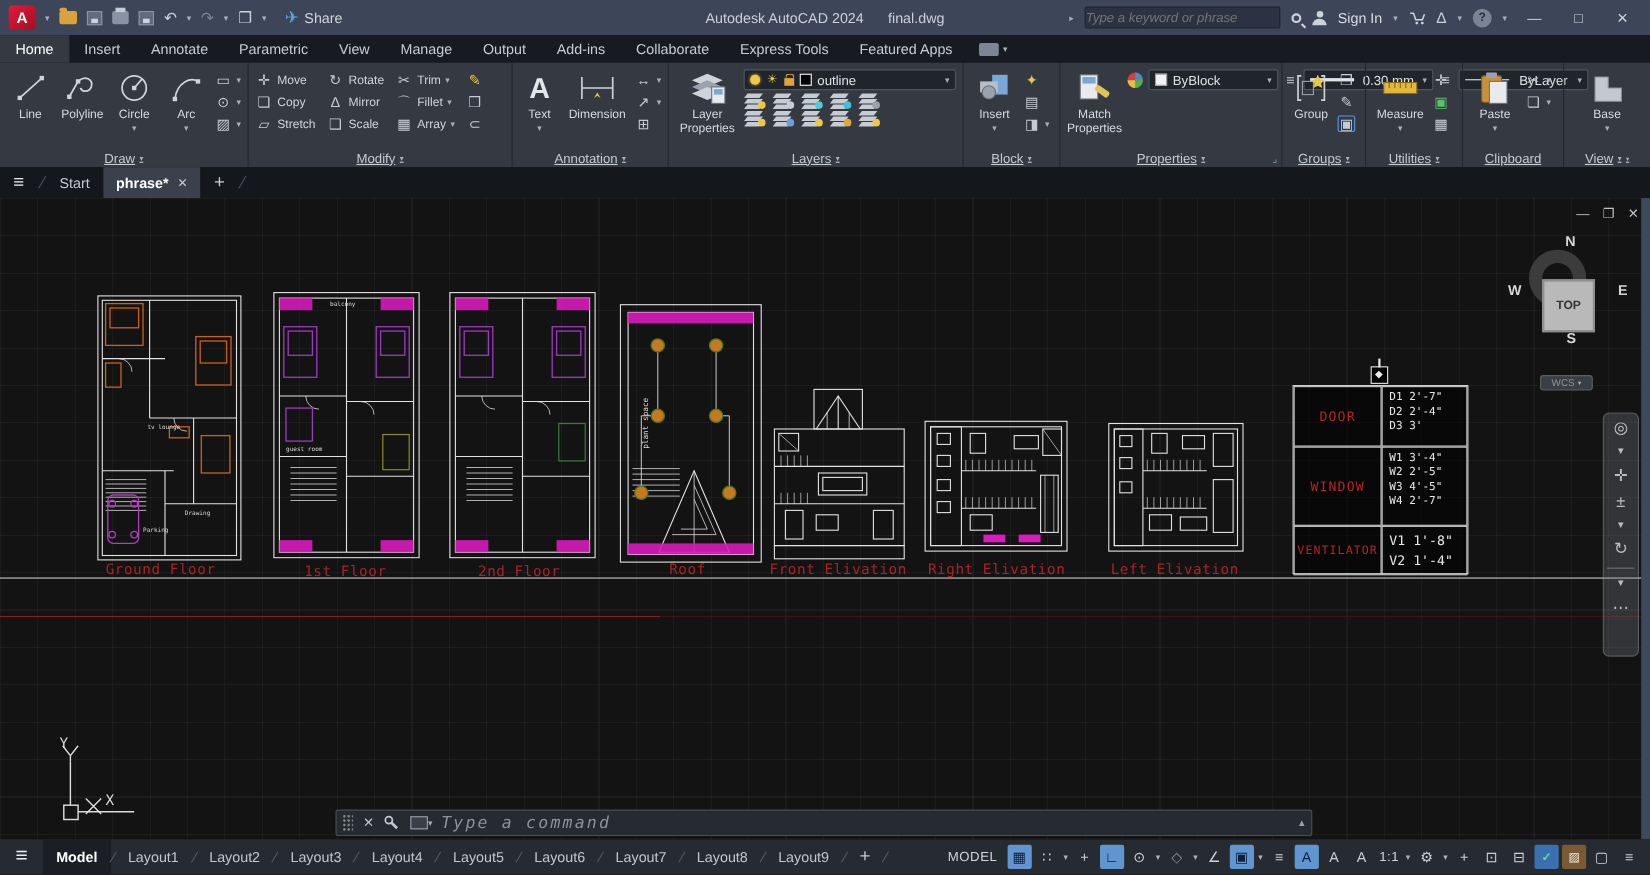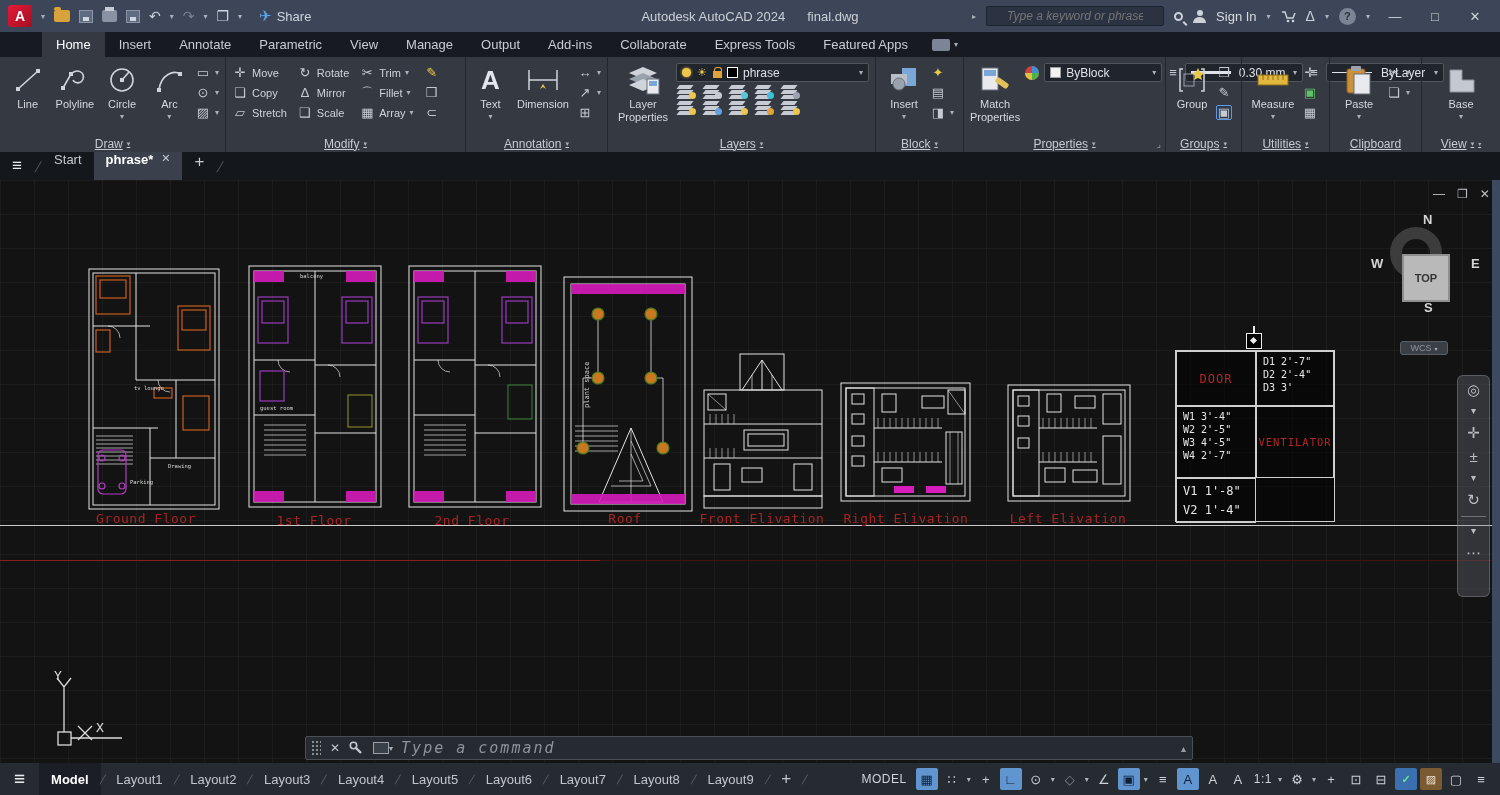--- a/index.html
+++ b/index.html
@@ -23,34 +23,34 @@
   .save-ic:before { content:""; position:absolute; left:3px; top:6px; right:3px; bottom:1px; background:#cfd5de; }
   .plot-ic { width:15px; height:12px; background:#8a93a3; border-radius:2px; position:relative; }
   .plot-ic:before { content:""; position:absolute; left:3px; top:-3px; width:9px; height:4px; background:#c6ccd5; }
   .share-wrap { display:flex; align-items:center; gap:5px; margin-left:8px; color:#cfd4dc; }
   .share-plane { color:#58a6e8; font-size:15px; }
   #title-center { position:absolute; left:0; right:0; text-align:center; color:#cbd0d8; font-size:13px; pointer-events:none; }
   #title-center b { font-weight:normal; margin-left:22px; }
   .tb-right { margin-left:auto; display:flex; align-items:center; gap:10px; padding-right:10px; }
   #search-box { width:178px; height:20px; background:#2b3342; border:1px solid #1d2430;
     color:#98a0ad; font-style:italic; font-size:12px; display:flex; align-items:center;
-    padding:0 20px; border-radius:2px; }
+    padding:0 0; border-radius:2px; }
   .search-glyph { width:9px; height:9px; border:2px solid #cdd2da; border-radius:50%; position:relative; }
   .search-glyph:after { content:""; position:absolute; width:2px; height:5px; background:#cdd2da;
     transform:rotate(-45deg); left:8px; top:7px; }
   .person { width:13px; height:13px; position:relative; }
   .person:before { content:""; position:absolute; left:3.5px; top:0; width:6px; height:6px; border-radius:50%; background:#cdd2da; }
   .person:after { content:""; position:absolute; left:0; bottom:0; width:13px; height:6px; border-radius:6px 6px 0 0; background:#cdd2da; }
   .winbtn { width:30px; text-align:center; color:#ced3da; font-size:13px; }
 
   
   #ribbontabs { position:absolute; top:32px; left:0; width:1500px; height:25px;
     background:#171b21; display:flex; align-items:stretch; color:#c8ccd3; font-size:13px; }
   .rtab { padding:0 14px; display:flex; align-items:center; }
-  .rtab.active { background:#343942; color:#fff;margin-left:42px; }
+  .rtab.active { background:#343942; color:#fff; }
   .rtab-more { display:flex; align-items:center; gap:4px; padding:0 10px; }
   .rtab-more .box { width:18px; height:12px; background:#7d8materials495; background:#7d8495; border-radius:2px; }
 
   
   #ribbon { position:absolute; top:57px; left:0; width:1500px; height:95px;
     background:#343942; display:flex; color:#d3d6dc; }
   .panel { position:relative; height:95px; border-right:1px solid #23272e; display:flex; flex-direction:column; }
   .pbody { flex:1; display:flex; align-items:flex-start; padding:4px 6px 0 6px; gap:4px; }
   .plabel { height:17px; display:flex; align-items:center; justify-content:center; gap:4px;
     font-size:12px; color:#c7cbd2;text-decoration:underline; }
@@ -75,21 +75,21 @@
   .lock:before { content:""; position:absolute; top:-4px; left:1px; width:6px; height:4px;
     border:1.5px solid #e2a23c; border-bottom:none; border-radius:3px 3px 0 0; }
   .lstack { width:16px; height:13px; position:relative; }
   .lstack i { position:absolute; left:0; width:14px; height:4px; background:#c7ccd4; transform:skewX(-38deg); }
   .lstack i:nth-child(1){top:0} .lstack i:nth-child(2){top:5px} .lstack i:nth-child(3){top:10px}
   .lstack:after { content:""; position:absolute; right:-2px; bottom:-1px; width:7px; height:7px; border-radius:50%; background:var(--dotc,#e8c84a); }
 
   
   #filetabs { position:absolute; top:152px; left:0; width:1500px; height:28px;
     background:#14171c; display:flex; align-items:center; color:#c6cad0; font-size:13px; }
-  .ftab { height:28px; display:flex; align-items:flex-start; padding:0 12px; gap:8px; }
+  .ftab { height:28px; display:flex; align-items:center; padding:0 12px; gap:8px; }
   .ftab.active { background:#3a414c; color:#fff; font-weight:bold; }
   .fsep { color:#4a515b; font-size:15px; transform:skewX(-18deg); margin:0 2px; }
 
   
   #canvas { position:absolute; top:180px; left:0; width:1500px; height:583px; background:#131313;
     background-image:
       repeating-linear-gradient(to right, rgba(255,255,255,0.04) 0 1px, transparent 1px 34px),
       repeating-linear-gradient(to bottom, rgba(255,255,255,0.04) 0 1px, transparent 1px 34px); }
   .plan-label { position:absolute; width:160px; text-align:center; color:#a82424;
     font-family:"DejaVu Sans Mono", monospace; font-size:13px; letter-spacing:0.5px; }
@@ -410,21 +410,21 @@
             </svg>
           </span>
         <span class="blabel">Layer Properties</span>
       </div>
       <div style="display:flex;flex-direction:column;gap:3px;flex:1;padding-top:2px">
         <div class="dd">
           <span class="bulb"></span>
           <span class="sicon yellow" style="width:12px;font-size:11px">☀</span>
           <span class="lock"></span>
           <span class="swatch"></span>
-          <span>phrase</span>
+          <span>outline</span>
           <span class="mini-caret">▾</span>
         </div>
         <div style="display:flex;gap:10px;padding-left:2px">
           <span class="lstack" style="--dotc:#f0c64a">
               <i></i>
               <i></i>
               <i></i>
             </span>
           <span class="lstack" style="--dotc:#c8ccd4">
               <i></i>
@@ -1001,20 +1001,21 @@
   <div class="plan-label" style="left:826px;top:331px">Right Elivation</div>
   <div class="plan-label" style="left:988px;top:331px">Left Elivation</div>
 
   <div id="schedule">
     <div class="sched-cat">DOOR</div>
     <div class="sched-items">
       <div>D1  2'-7"</div>
       <div>D2  2'-4"</div>
       <div>D3  3'</div>
     </div>
+    <div class="sched-cat">WINDOW</div>
     <div class="sched-items">
       <div>W1  3'-4"</div>
       <div>W2  2'-5"</div>
       <div>W3  4'-5"</div>
       <div>W4  2'-7"</div>
     </div>
     <div class="sched-cat" style="font-size:10.5px">VENTILATOR</div>
     <div class="sched-items big">
       <div>V1  1'-8"</div>
       <div>V2  1'-4"</div>

